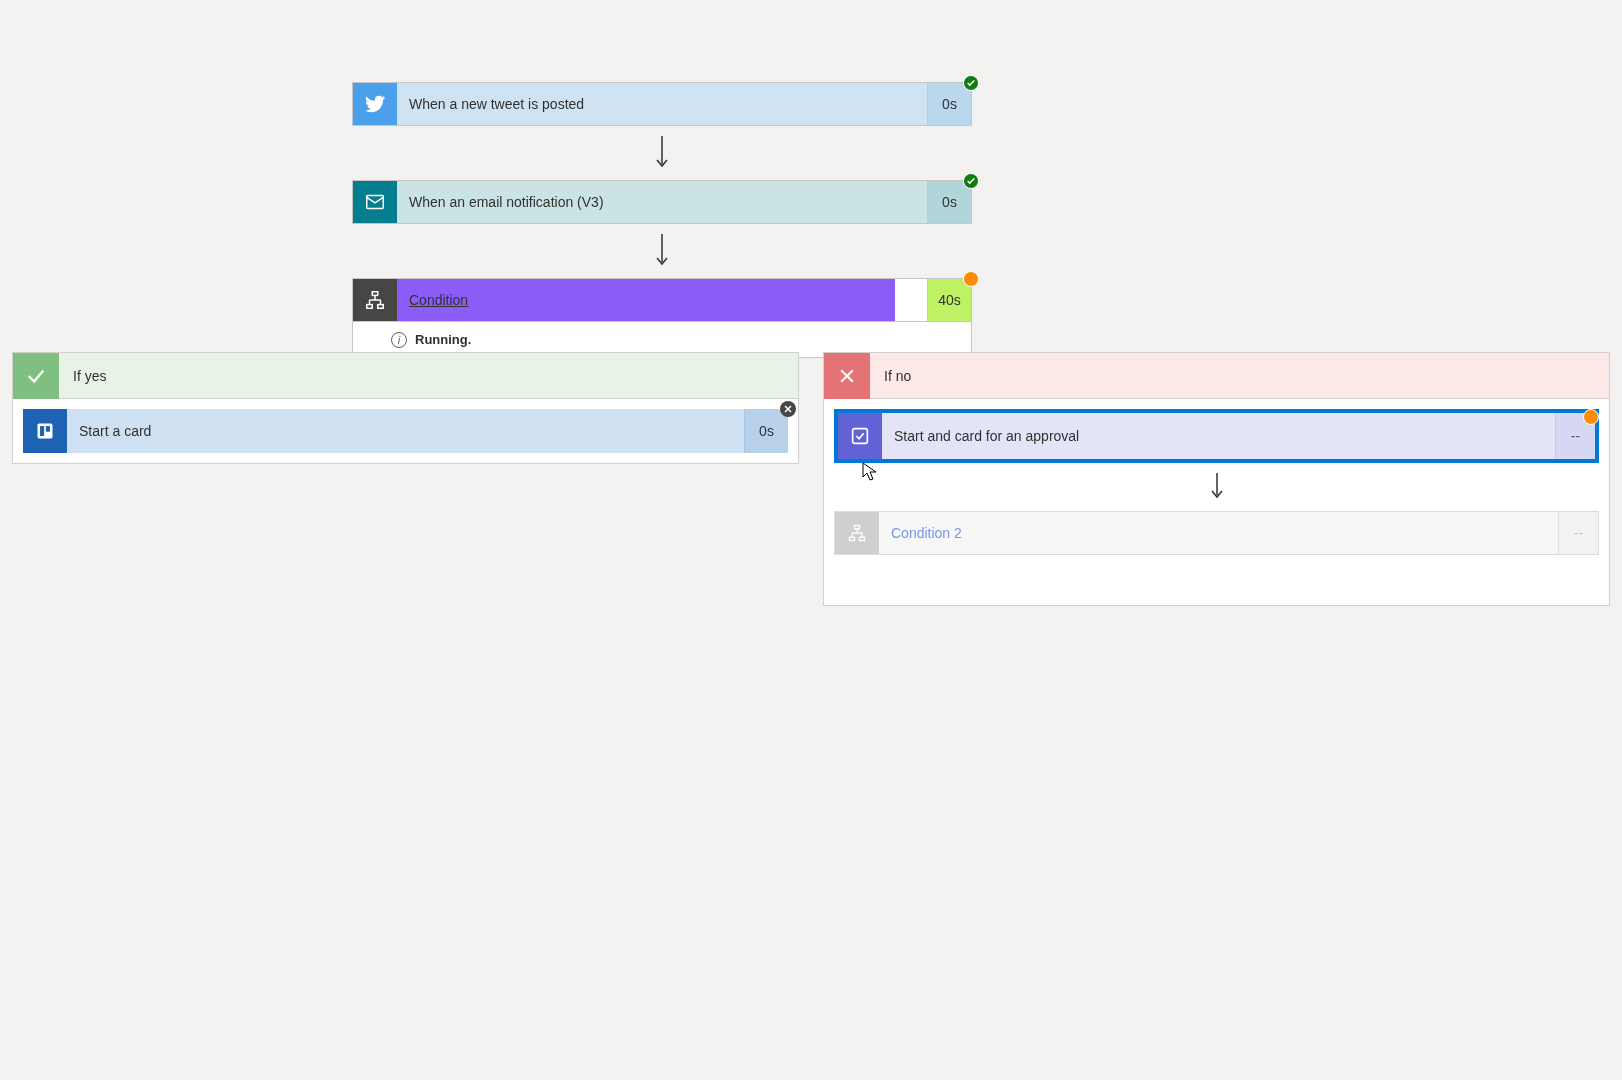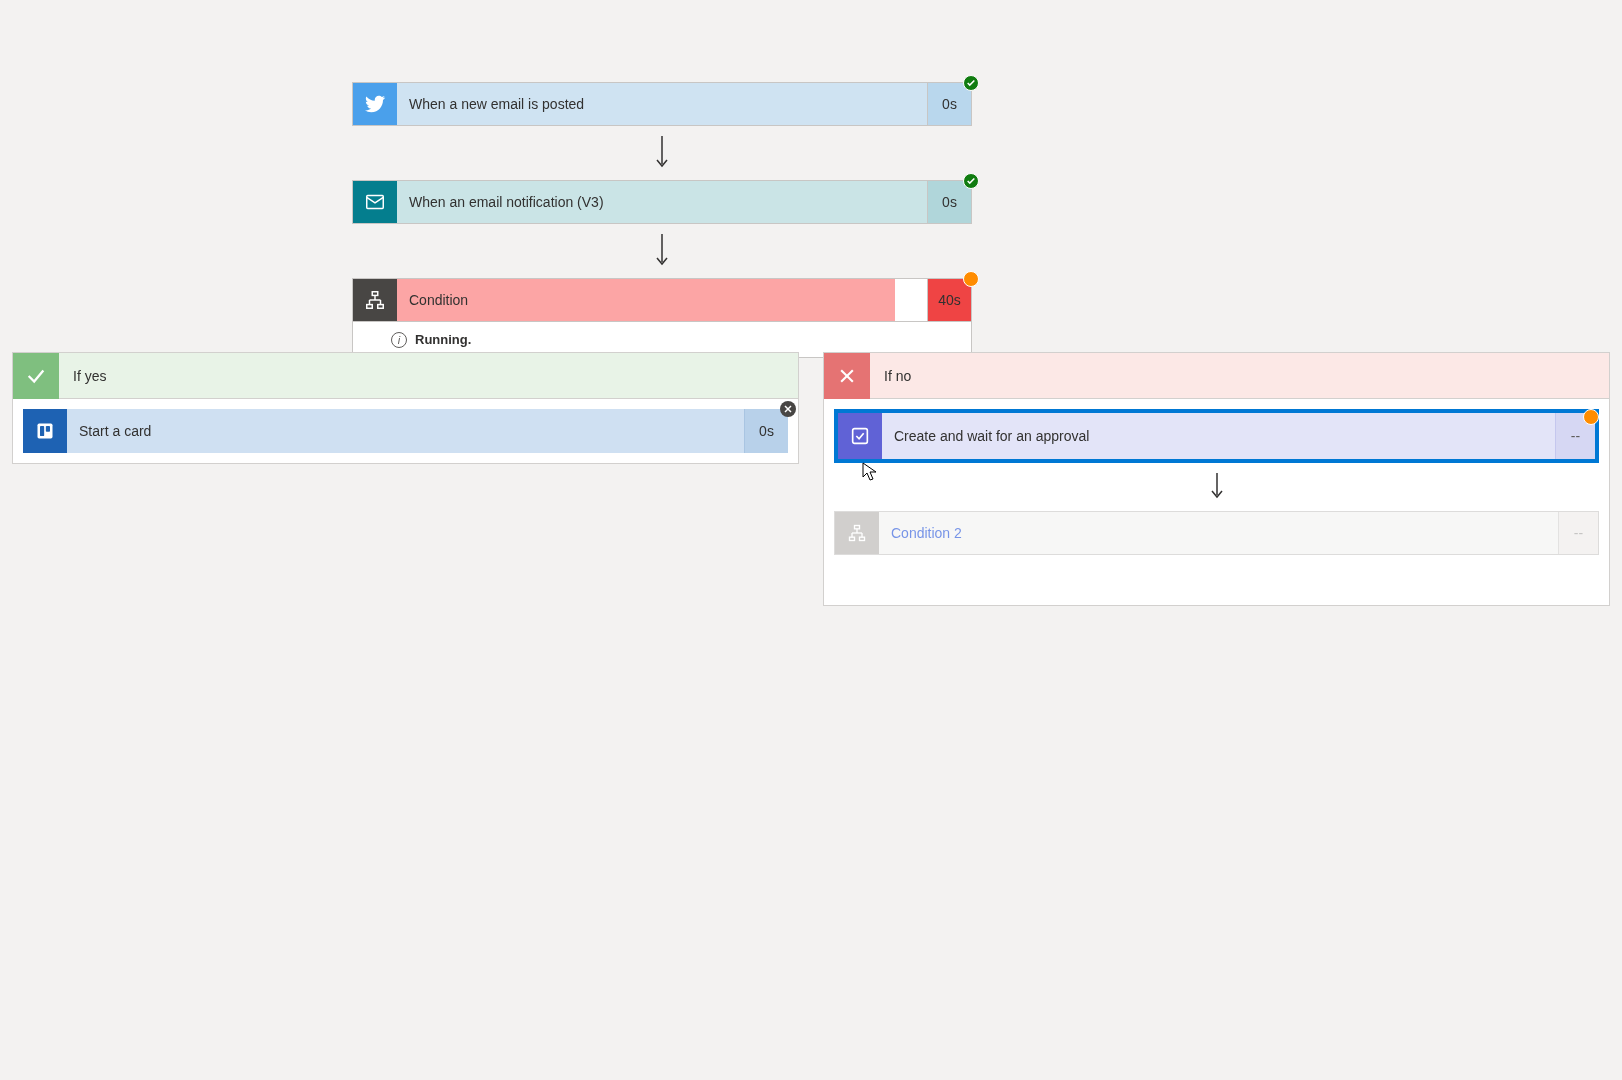--- a/index.html
+++ b/index.html
@@ -53,22 +53,22 @@
 
   .step-twitter .step-icon { background: #4aa0eb; }
   .step-twitter .step-label { background: #cfe3f2; }
   .step-twitter .step-duration { background: #b9d7ed; }
 
   .step-email .step-icon { background: #047e8e; }
   .step-email .step-label { background: #cae4e6; }
   .step-email .step-duration { background: #b0d6da; }
 
   .step-condition .step-icon { background: #484644; }
-  .step-condition .step-label { background: #fca5a5; }
-  .step-condition .step-duration { background: #ef4444; margin-left: 32px; }
+  .step-condition .step-label { background: #8b5cf6; text-decoration: underline; }
+  .step-condition .step-duration { background: #bef264; margin-left: 32px; }
 
   .status-dot {
     position: absolute;
     width: 16px;
     height: 16px;
     border-radius: 50%;
     top: -8px;
     right: -8px;
     border: 1.5px solid #fff;
     display: flex;
@@ -242,21 +242,21 @@
 <body>
 
 <div class="main-column">
 
   <div class="step-card step-twitter">
     <div class="step-icon">
       <svg width="22" height="22" viewBox="0 0 24 24">
           <path fill="#fff" d="M23 4.9c-.8.4-1.7.6-2.6.8.9-.6 1.6-1.4 2-2.5-.9.5-1.9.9-2.9 1.1C18.6 3.4 17.4 3 16.2 3c-2.5 0-4.5 2-4.5 4.5 0 .4 0 .7.1 1-3.7-.2-7-2-9.2-4.7-.4.7-.6 1.4-.6 2.3 0 1.6.8 2.9 2 3.8-.7 0-1.4-.2-2-.6v.1c0 2.2 1.5 4 3.6 4.4-.4.1-.8.2-1.2.2-.3 0-.6 0-.9-.1.6 1.8 2.3 3.1 4.3 3.1-1.6 1.2-3.5 2-5.7 2-.4 0-.7 0-1.1-.1C2.9 20.3 5.3 21 7.9 21c8.3 0 12.8-6.9 12.8-12.8v-.6c.9-.6 1.7-1.4 2.3-2.3z"></path>
         </svg>
     </div>
-    <div class="step-label">When a new email is posted</div>
+    <div class="step-label">When a new tweet is posted</div>
     <div class="step-duration">0s</div>
     <div class="status-dot success">
       <svg viewBox="0 0 12 12">
           <path d="M2 6l2.5 2.5L10 3" stroke="#fff" stroke-width="1.8" fill="none"></path>
         </svg>
     </div>
   </div>
 
   <div class="arrow-down">
     <svg width="16" height="34">
@@ -355,21 +355,21 @@
     </div>
     <div class="branch-body">
 
       <div class="approval-card">
         <div class="card-ic">
           <svg width="22" height="22" viewBox="0 0 24 24" fill="none" stroke="#fff" stroke-width="1.8">
               <rect x="4" y="4" width="16" height="16" rx="2"></rect>
               <polyline points="8,12 11,15 16,9"></polyline>
             </svg>
         </div>
-        <div class="card-lbl">Create and wait for an approval</div>
+        <div class="card-lbl">Start and card for an approval</div>
         <div class="card-dur">--</div>
         <div class="status-dot warning"></div>
       </div>
 
       <div class="arrow-down" style="padding:4px 0;">
         <svg width="16" height="28">
             <line x1="8" y1="0" x2="8" y2="22" stroke="#323130" stroke-width="1.5"></line>
             <polyline points="3,18 8,24 13,18" fill="none" stroke="#323130" stroke-width="1.5"></polyline>
           </svg>
       </div>

